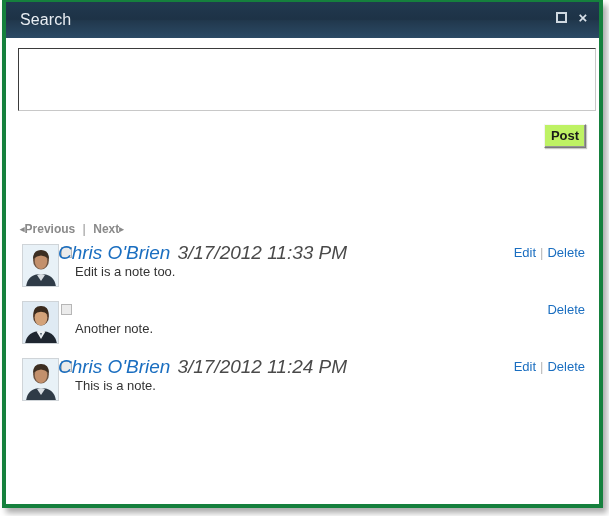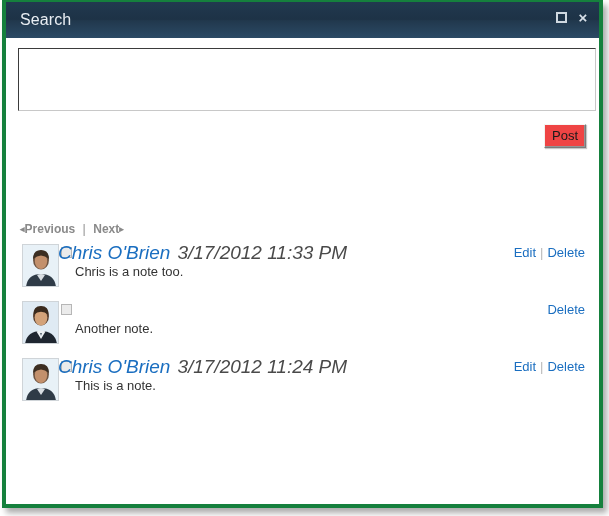--- a/index.html
+++ b/index.html
@@ -139,31 +139,32 @@
   }
 
   #post-button {
     position: absolute;
     right: 13px;
     top: 86px;
     min-width: 42px;
     height: 24px;
     padding: 0 1px;
     box-sizing: border-box;
-    background: #ef4444;
+    background: #bef264;
     border: 1px solid #7a7a7a;
     border-top-color: #f7f7f5;
     border-left-color: #f2f1ee;
     box-shadow: inset -1px -1px 0 #949494, 1px 1px 1px rgba(0,0,0,0.22);
     font-family: "Liberation Sans", sans-serif;
     font-size: 13px;
     color: #1a1a1a;
     line-height: 22px;
     text-align: center;
     cursor: default;
+    font-weight: bold;
   }
 
   
   #paging {
     position: absolute;
     left: 14px;
     top: 184px;
     font-size: 12px;
     color: #8a8a8a;
     white-space: nowrap;
@@ -303,21 +304,21 @@
             <ellipse cx="18" cy="16" rx="6.2" ry="8" fill="#c3906c"></ellipse>
             <path d="M10 14 q8 -7 16 0 q0 -9 -8 -9 q-8 0 -8 9z" fill="#3c2e22"></path>
             <path d="M3 42 q1.5 -13 15 -13 q13.5 0 15 13z" fill="#2f3b47"></path>
             <path d="M14 30 l4 6 l4 -6 q-4 -2 -8 0z" fill="#d8dde2"></path>
           </svg>
         </div>
         <div class="presence-box"></div>
         <div class="note-head">
           <a class="user-link" href="#">Chris O'Brien</a><span class="note-time">3/17/2012 11:33 PM</span>
         </div>
-        <div class="note-body">Chris is a note too.</div>
+        <div class="note-body">Edit is a note too.</div>
         <div class="note-actions">
           <a class="act-link" href="#">Edit</a><span class="act-sep">|</span><a class="act-link" href="#">Delete</a>
         </div>
       </div>
 
       <div class="note-row">
         <div class="avatar">
           <svg width="36" height="42" viewBox="0 0 36 42">
             <rect width="36" height="42" fill="#dfeaf3"></rect>
             <ellipse cx="18" cy="14" rx="8" ry="9.5" fill="#5a4030"></ellipse>

